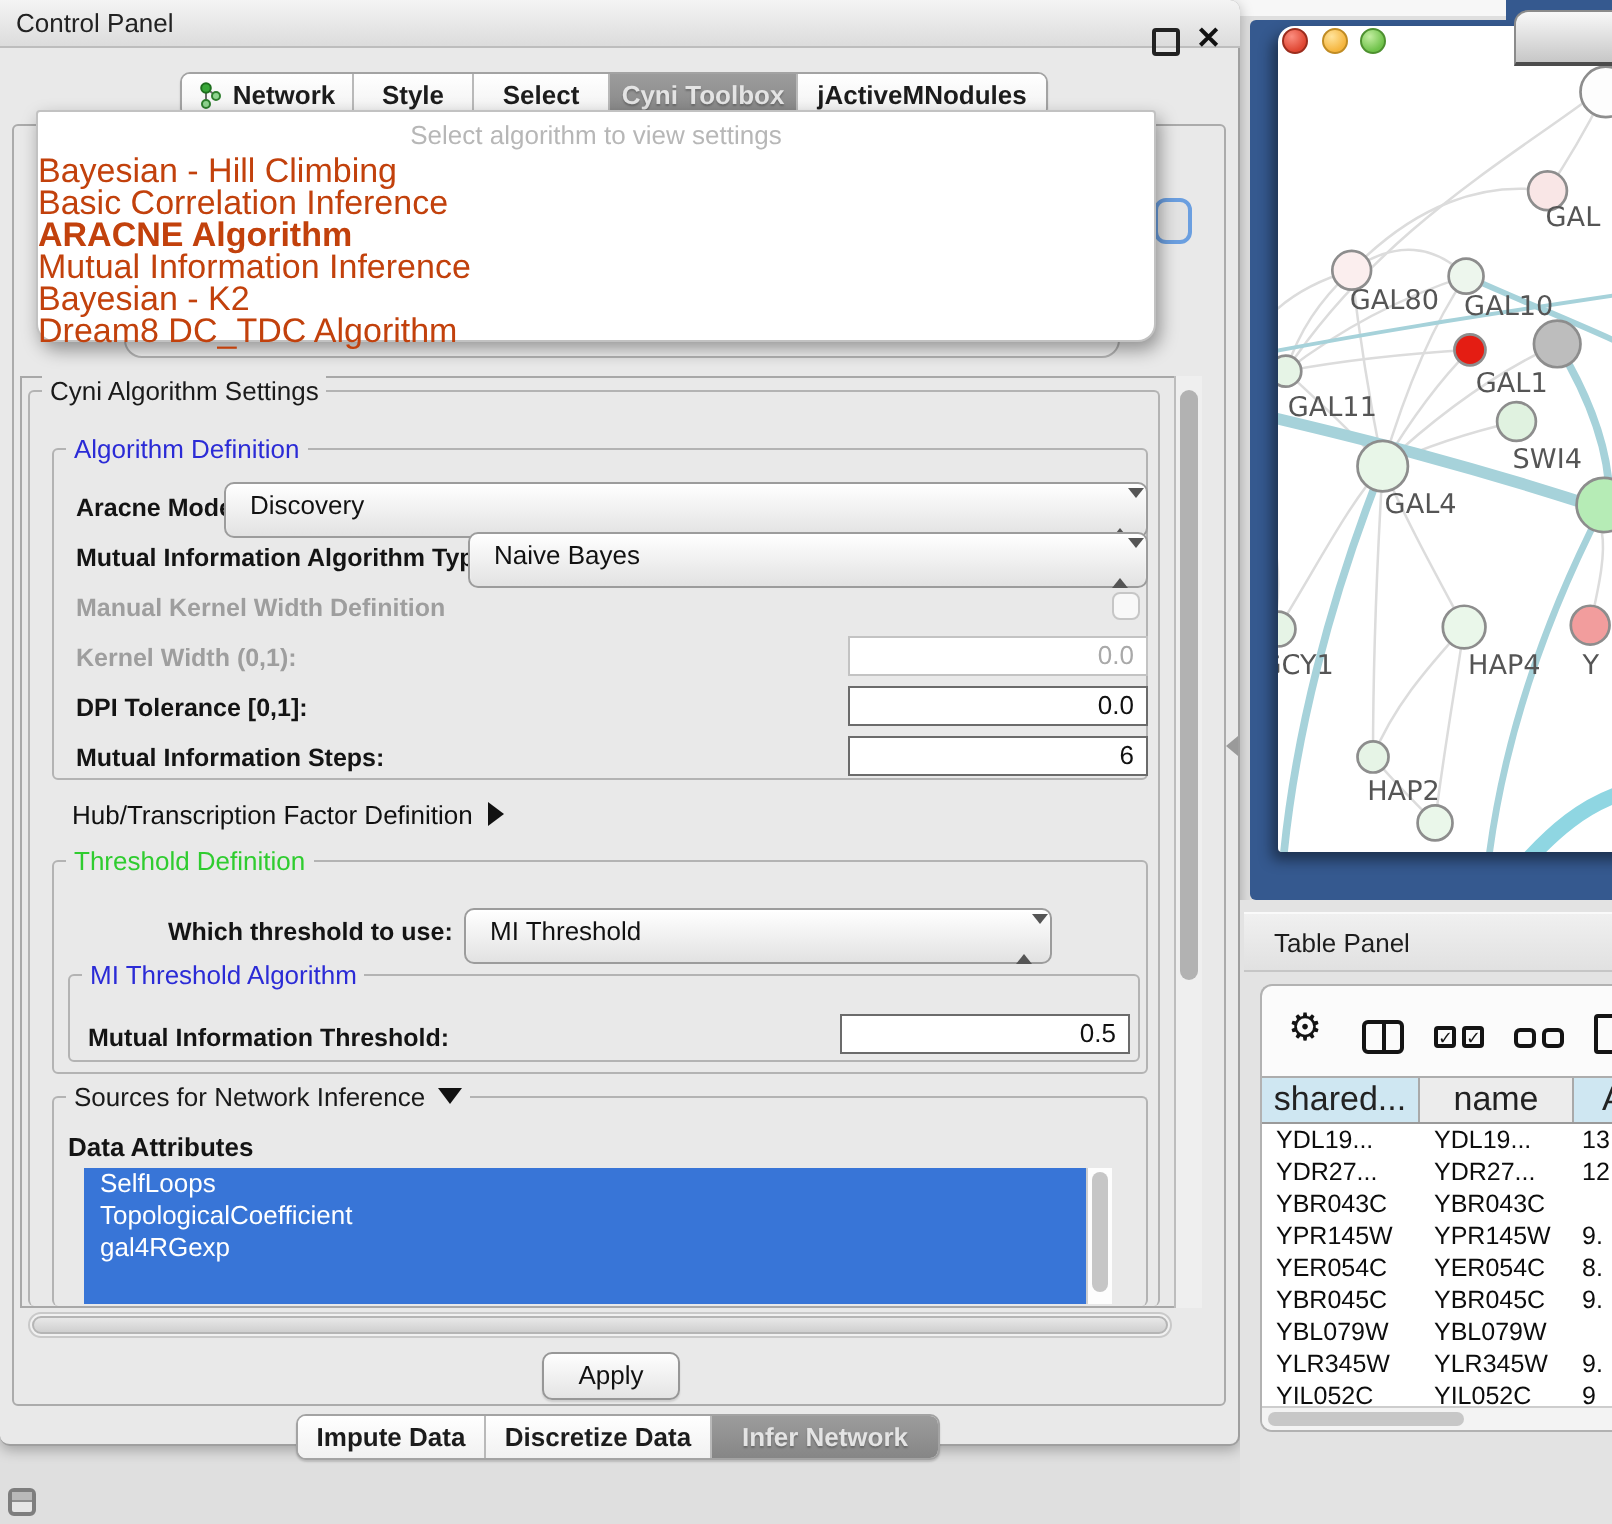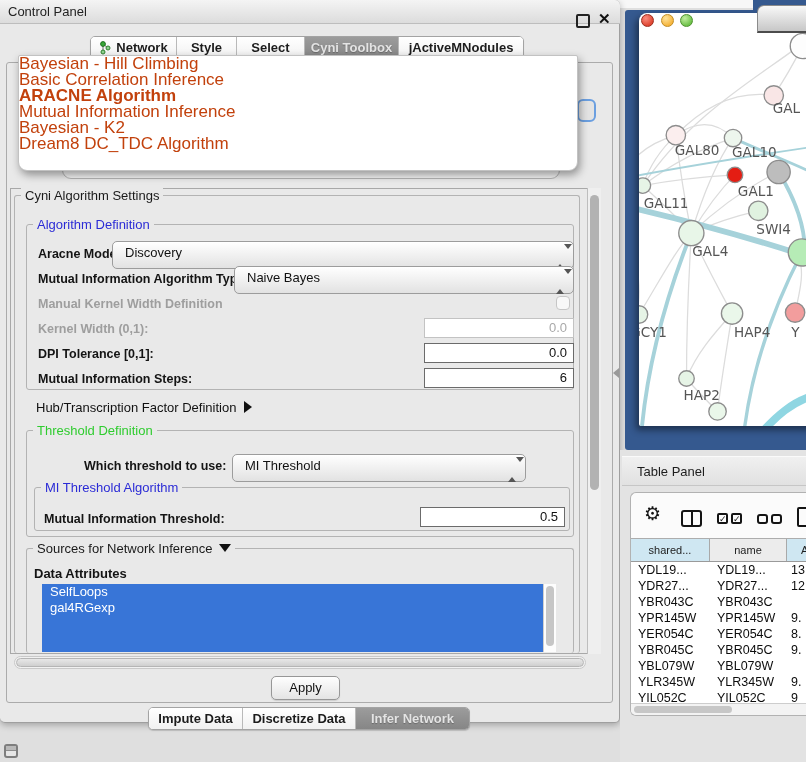--- a/index.html
+++ b/index.html
@@ -103,21 +103,21 @@
     left:622px;top:456px;width:184px;height:30px;
     background:linear-gradient(#f0f0f0,#e1e1e1);border-bottom:1px solid #c6c6c6;border-top:1px solid #fafafa;
     font-size:13px;color:#1d1d1d;line-height:30px;padding-left:15px;box-sizing:border-box;
   }
   .tp-window{
     left:630px;top:492px;width:176px;height:224px;background:#fbfbfb;
     border:1px solid #b2b2b2;border-radius:6px 0 0 6px;border-right:none;
     box-sizing:border-box;overflow:hidden;
   }
   .tbl-hdr{position:absolute;top:45px;left:0;width:176px;height:24px;display:flex;border-top:1px solid #adadad;border-bottom:1px solid #9a9a9a;box-sizing:border-box;}
-  .tbl-hdr .hcell{font-size:11px;color:#222;text-align:center;line-height:22px;border-right:1px solid #a9a9a9;box-sizing:border-box;overflow:hidden;white-space:nowrap;}
+  .tbl-hdr .hcell{font-size:17px;color:#222;text-align:center;line-height:22px;border-right:1px solid #a9a9a9;box-sizing:border-box;overflow:hidden;white-space:nowrap;}
   .tbl-rows{position:absolute;top:69px;left:0;width:176px;height:141px;overflow:hidden;background:#fff;}
   .trow{display:flex;height:16px;line-height:16px;font-size:12.5px;color:#0d0d0d;}
   .trow .c{box-sizing:border-box;overflow:hidden;white-space:nowrap;padding-left:7px;}
   .tp-hscroll{position:absolute;left:0;top:210px;width:176px;height:12px;background:#f3f3f3;border-top:1px solid #cdcdcd;box-sizing:border-box;}
   .tp-hscroll .thumb{position:absolute;left:3px;top:2px;width:98px;height:7px;background:#c7c7c7;border-radius:4px;}
   .ticon{position:absolute;color:#141414;}
   .net-label{font-size:14px;fill:#555555;font-family:"DejaVu Sans",sans-serif;}
 </style>
 </head>
 <body>
@@ -155,20 +155,21 @@
       <span>jActiveMNodules</span>
     </div>
 </div>
 
 <div class="abs" style="left:6px;top:62px;width:607px;height:641px;border:1px solid #ababab;border-radius:3px;background:#e9e9e9;box-sizing:border-box;"></div>
 
 <div class="abs" style="left:62px;top:156px;width:498px;height:23px;border:1px solid #b5b5b5;border-radius:9px;background:#f4f4f4;box-sizing:border-box;"></div>
 <div class="abs" style="left:577px;top:99px;width:19px;height:23px;border:2px solid #6b9fe0;border-radius:6px;background:#e3e3e3;box-sizing:border-box;"></div>
 
 <div class="abs algo-popup">
+  <div class="algo-placeholder">Select algorithm to view settings</div>
   <div id="algo-list">
       <div class="algo-item">Bayesian - Hill Climbing</div>
       <div class="algo-item">Basic Correlation Inference</div>
       <div class="algo-item sel">ARACNE Algorithm</div>
       <div class="algo-item">Mutual Information Inference</div>
       <div class="algo-item">Bayesian - K2</div>
       <div class="algo-item">Dream8 DC_TDC Algorithm</div>
     </div>
 </div>
 
@@ -225,20 +226,21 @@
 <div class="lbl" style="left:44px;top:512px;">Mutual Information Threshold:</div>
 <div class="tfield" style="left:420px;top:507px;width:145px;">0.5</div>
 
 <div class="abs gbox" style="left:26px;top:548px;width:548px;height:105px;border-bottom:none;"></div>
 <div class="gtitle" style="left:33px;top:541px;color:#1a1a1a;">
   <span>Sources for Network Inference</span><span class="tri-d"></span>
 </div>
 <div class="lbl" style="left:34px;top:566px;font-size:13px;">Data Attributes</div>
 <div class="abs attr-list" id="attr-list" style="background: rgb(56, 117, 215);">
     <div class="attr-item">SelfLoops</div>
+    <div class="attr-item">TopologicalCoefficient</div>
     <div class="attr-item">gal4RGexp</div>
   </div>
 <div class="abs list-vsb">
     <div class="thumb"></div>
   </div>
 
 <div class="abs hscroll-big">
     <div class="thumb"></div>
   </div>
 

